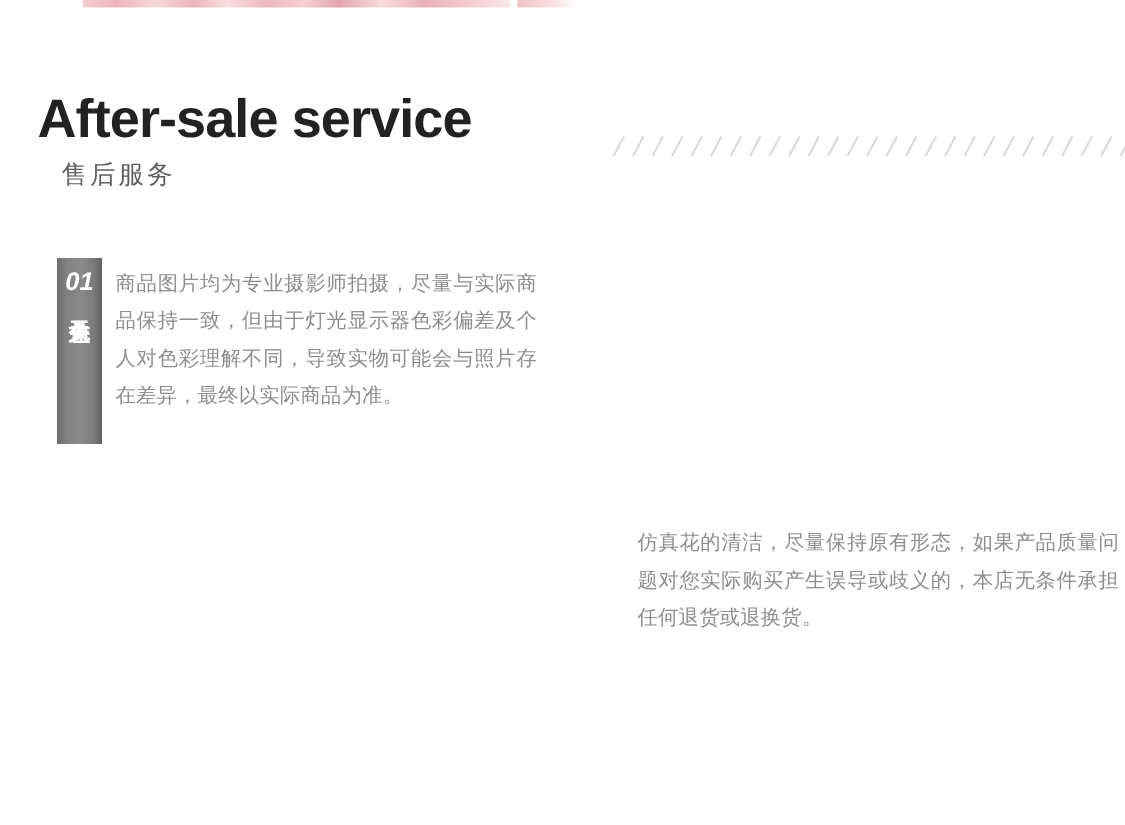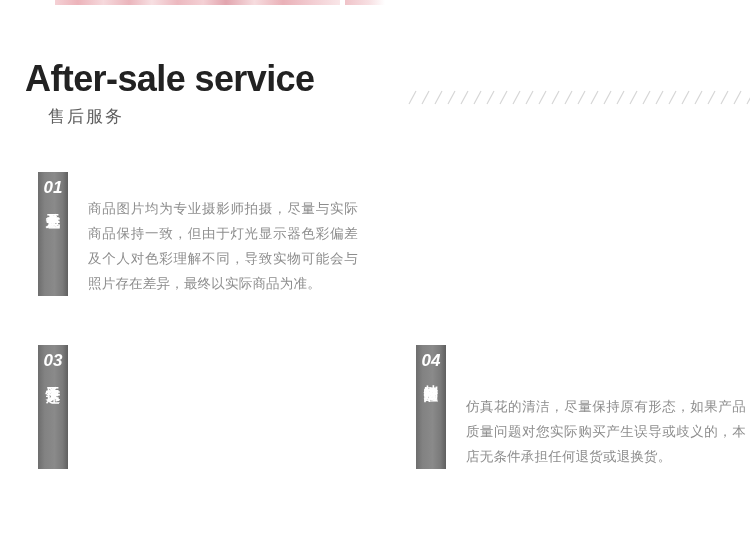--- a/index.html
+++ b/index.html
@@ -50,21 +50,21 @@
   .heading .title-en {
     font-size:36px;
     font-weight:bold;
     color:#222222;
     letter-spacing:-0.6px;
     line-height:42px;
     white-space:nowrap;
   }
   .heading .title-cn {
     margin-top:6px;
-    margin-left:23px;
+    margin-left:16px;
     font-size:17px;
     font-weight:normal;
     color:#5e5e5e;
     letter-spacing:2px;
     line-height:22px;
     white-space:nowrap;
   }
 
   
   .hatch {
@@ -85,21 +85,21 @@
     width:750px;
   }
   .row {
     position:relative;
     height:173px;
   }
   .item {
     position:absolute;
     top:0;
     display:flex;
-    align-items:flex-end;
+    align-items:flex-start;
   }
   .item.col1 { left:38px; width:320px; }
   .item.col2 { left:416px; width:330px; }
 
   
   .badge {
     position:relative;
     flex:0 0 auto;
     width:30px;
     height:124px;
@@ -125,21 +125,21 @@
     color:#ffffff;
     line-height:19px;
     writing-mode:vertical-rl;
     text-orientation:upright;
     letter-spacing:1px;
   }
 
   
   .body {
     flex:1 1 auto;
-    margin-left:20px;
+    margin-left:9px;
     padding-top:4px;
     font-size:13.5px;
     color:#8d8d8d;
     line-height:25px;
     letter-spacing:0.2px;
     text-align:justify;
     font-family:Liberation Serif, serif;
   }
   .item.col1 .body { width:250px; }
   .item.col2 .body { width:260px; }
@@ -202,31 +202,23 @@
         </div>
         <div class="body">商品图片均为专业摄影师拍摄，尽量与实际商品保持一致，但由于灯光显示器色彩偏差及个人对色彩理解不同，导致实物可能会与照片存在差异，最终以实际商品为准。</div>
       </div>
 
 
     </div>
 
     <div class="row">
 
       <div class="item col1">
-        <div class="badge">
-          <span class="badge-num">03</span>
-          <span class="badge-label">关于快递</span>
-        </div>
       </div>
 
       <div class="item col2">
-        <div class="badge">
-          <span class="badge-num">04</span>
-          <span class="badge-label">特别提醒</span>
-        </div>
         <div class="body">仿真花的清洁，尽量保持原有形态，如果产品质量问题对您实际购买产生误导或歧义的，本店无条件承担任何退货或退换货。</div>
       </div>
 
     </div>
 
   </div>
 
 </div>
 
 </body></html>

